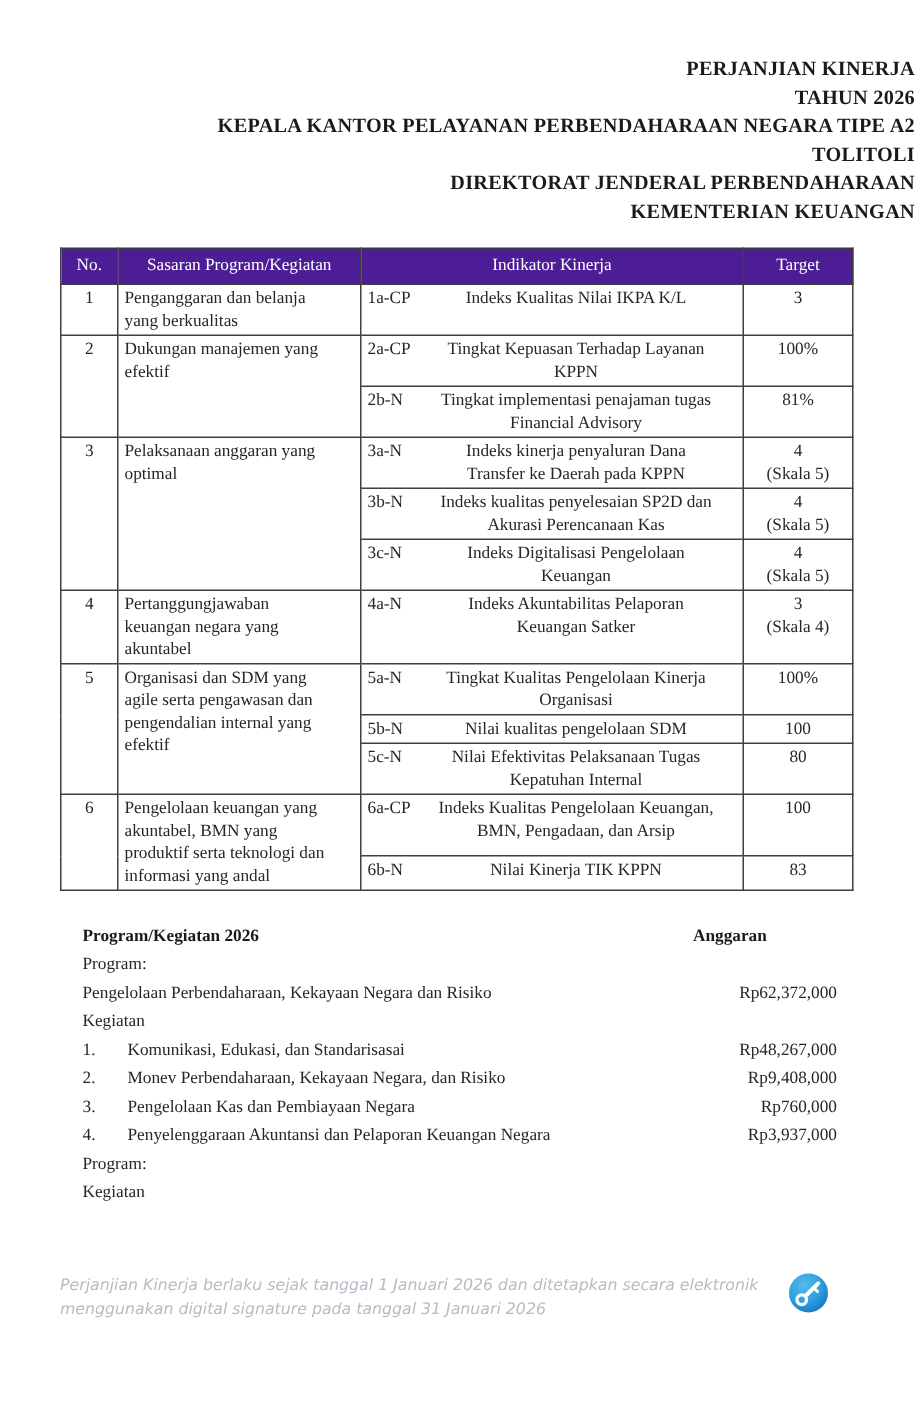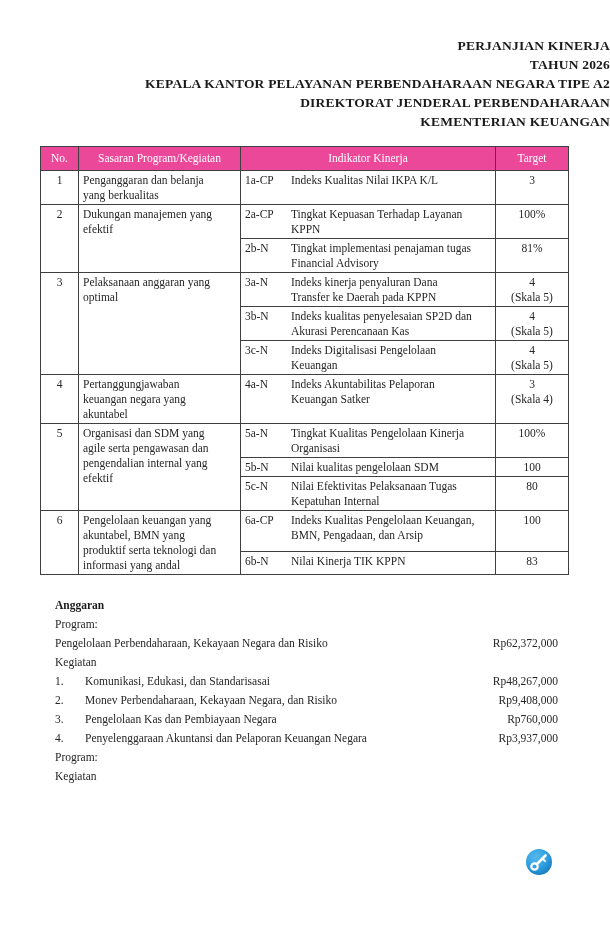--- a/index.html
+++ b/index.html
@@ -30,37 +30,37 @@
     font-size:11.5px;
     line-height:15px;
   }
   table.kinerja td,table.kinerja th{
     border:1px solid #3f3f3f;
     vertical-align:top;
     padding:2px 4px 1px 4px;
     word-wrap:break-word;
   }
   table.kinerja th{
-    background:#ec4899;
+    background:#4c1d95;
     color:#ffffff;
     font-weight:normal;
     font-size:11.5px;
     text-align:center;
     padding:4px 2px;
   }
   col.c-no{width:38px;}
   col.c-sas{width:162px;}
   col.c-ind{width:255px;}
   col.c-tgt{width:73px;}
   td.no{text-align:center;}
   td.sasaran{padding-left:7px;}
   td.sasaran .wrapbox{display:block;max-width:142px;}
   td.ind{padding-left:7px;}
   td.ind .code{display:inline-block;width:46px;vertical-align:top;}
-  td.ind .desc{display:inline-block;width:186px;vertical-align:top;}
+  td.ind .desc{display:inline-block;width:186px;vertical-align:top;text-align:center;}
   td.target{text-align:center;}
   td.target .scale{display:block;}
   
   .program-section{
     margin:24px 0 0 55px;
     width:503px;
     font-size:11.5px;
   }
   .prow{display:flex;align-items:flex-start;height:19px;}
   .prow .left{flex:1;display:flex;}
@@ -87,20 +87,21 @@
 </style>
 </head>
 <body>
 
 <div class="page">
 
   <div class="title-block">
     <div>PERJANJIAN KINERJA</div>
     <div>TAHUN 2026</div>
     <div>KEPALA KANTOR PELAYANAN PERBENDAHARAAN NEGARA TIPE A2</div>
+    <div>TOLITOLI</div>
     <div>DIREKTORAT JENDERAL PERBENDAHARAAN</div>
     <div>KEMENTERIAN KEUANGAN</div>
   </div>
 
   <table class="kinerja">
     <colgroup>
         <col class="c-no">
         <col class="c-sas">
         <col class="c-ind">
         <col class="c-tgt">
@@ -214,20 +215,21 @@
         <td class="ind">
           <span class="code">6b-N</span><span class="desc">Nilai Kinerja TIK KPPN</span>
         </td>
         <td class="target"><span>83</span></td>
       </tr>
     </tbody>
   </table>
 
   <div class="program-section">
     <div class="prow">
+      <div class="left bold">Program/Kegiatan 2026</div>
       <div class="right head bold">Anggaran</div>
     </div>
     <div class="prow">
       <div class="left">Program:</div>
     </div>
     <div class="prow">
       <div class="left">Pengelolaan Perbendaharaan, Kekayaan Negara dan Risiko</div>
       <div class="right">Rp62,372,000</div>
     </div>
     <div class="prow">
@@ -262,20 +264,21 @@
       <div class="right">Rp3,937,000</div>
     </div>
     <div class="prow">
       <div class="left">Program:</div>
     </div>
     <div class="prow">
       <div class="left">Kegiatan</div>
     </div>
   </div>
 
+  <div class="footer-note">Perjanjian Kinerja berlaku sejak tanggal 1 Januari 2026 dan ditetapkan secara elektronik menggunakan digital signature pada tanggal 31 Januari 2026</div>
   <div class="seal">
     <svg width="28" height="28" viewBox="0 0 28 28">
       <defs>
         <radialGradient id="sealGrad" cx="38%" cy="30%" r="80%">
           <stop offset="0%" stop-color="#56B9EC"></stop>
           <stop offset="55%" stop-color="#2E9FE0"></stop>
           <stop offset="100%" stop-color="#1274B8"></stop>
         </radialGradient>
       </defs>
       <circle cx="14" cy="14" r="13" fill="url(#sealGrad)"></circle>

